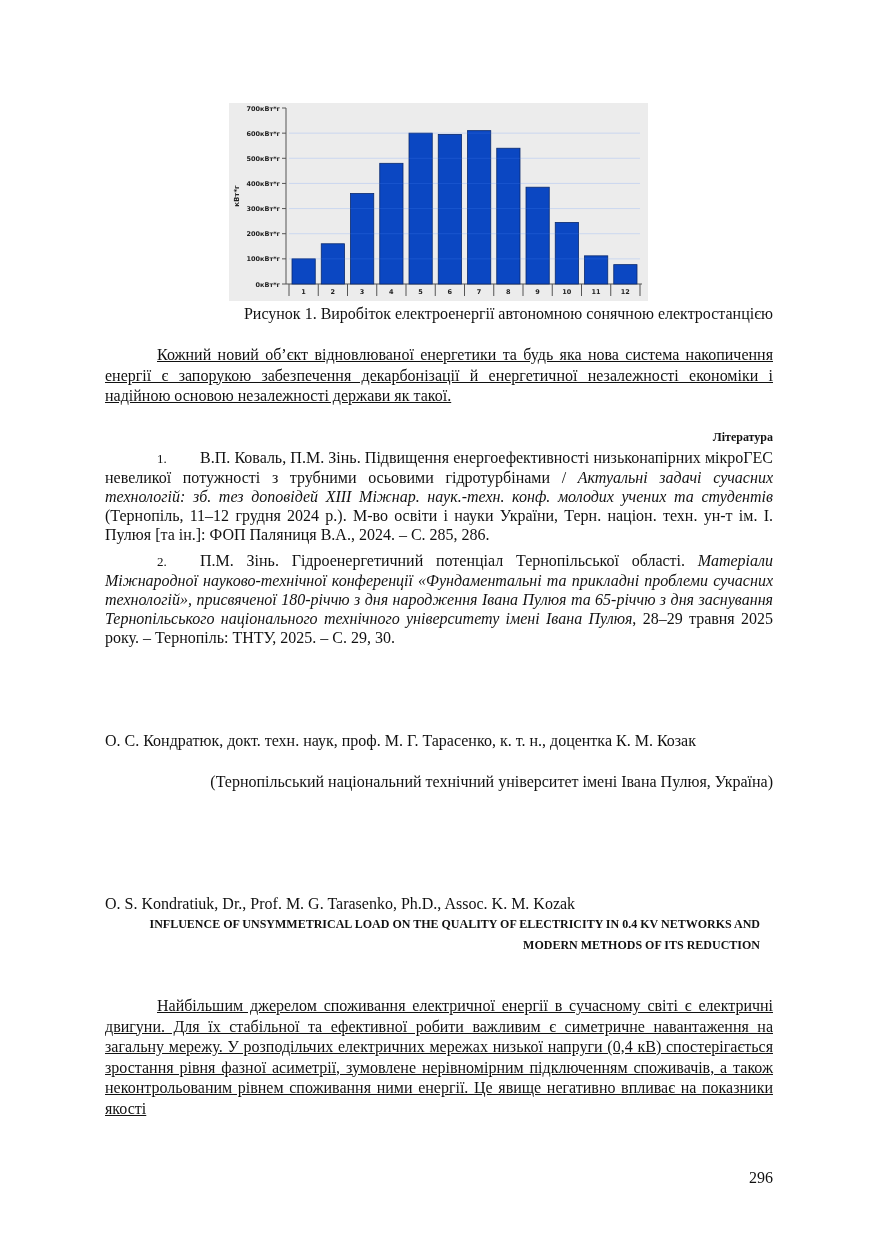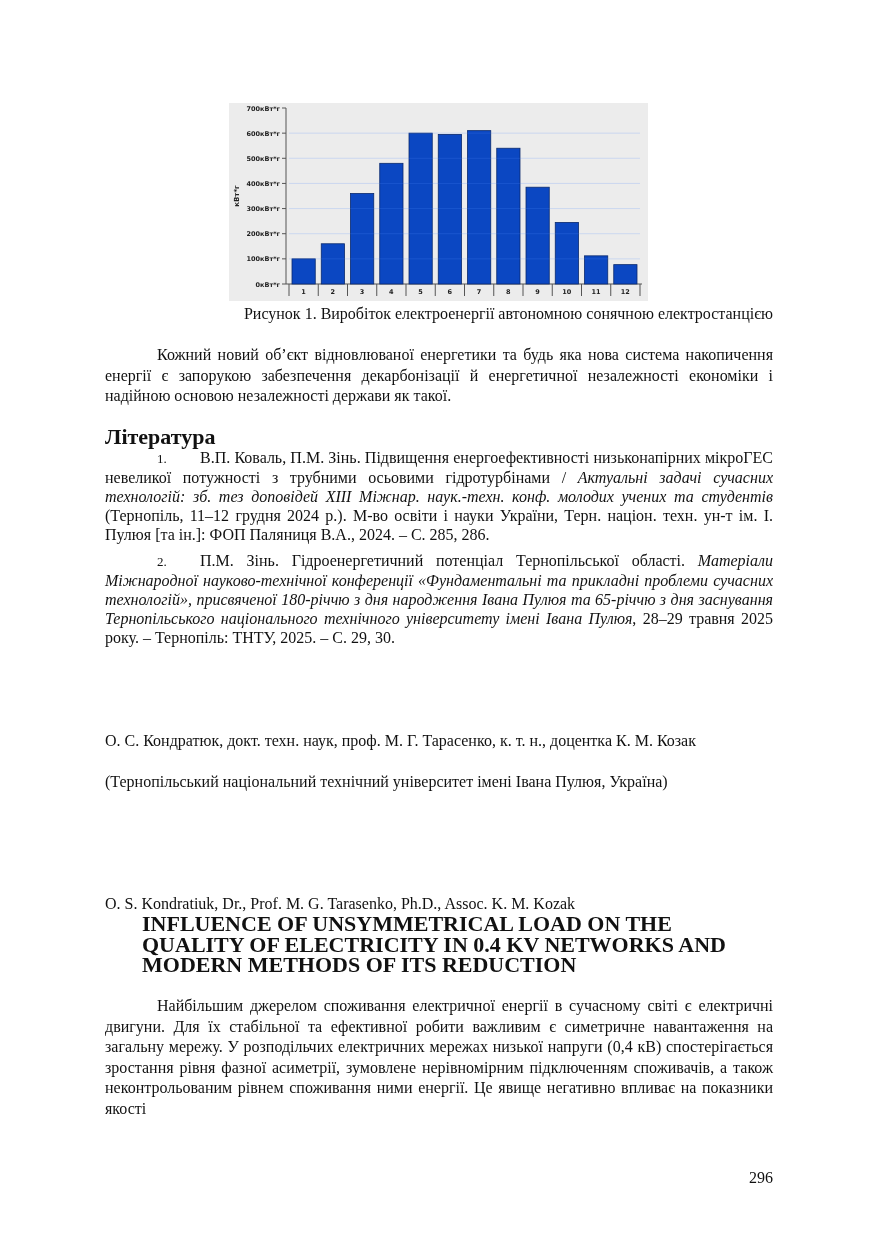--- a/index.html
+++ b/index.html
@@ -4,26 +4,26 @@
 <style>
   html, body { margin: 0; padding: 0; background: #ffffff; }
   body { width: 877px; height: 1240px; position: relative; overflow: hidden;
          font-family: "Liberation Serif", "DejaVu Serif", serif; color: #111; }
   .page { position: absolute; left: 0; top: 0; width: 877px; height: 1240px; }
   .chart-box { position: absolute; left: 229px; top: 103px; width: 419px; height: 198px; background: #ececec; }
   .chart-box svg { position: absolute; left: 0; top: 0; }
   .txt { position: absolute; left: 105px; width: 668px; font-size: 16px; line-height: 20.5px; }
   .center { text-align: right; }
   .justify { text-align: justify; text-align-last: left; }
-  .indent { text-indent: 52px; }
+  .indent { text-indent: 52px; text-decoration: underline; }
   .ref { position: absolute; left: 105px; width: 668px; font-size: 16px; line-height: 19px; text-align: justify; }
   .ref .num { display: inline-block; width: 95px; text-align: left; padding-left: 52px; box-sizing: border-box; font-size: 13px; text-indent: 0; }
   .bold { font-weight: normal; }
   i { font-style: italic; }
-  .heading { font-weight: bold; text-align: left; font-size: 22px; line-height: 20.5px; }
+  .heading { font-weight: bold; text-align: right; font-size: 12px; line-height: 20.5px; }
 </style>
 </head>
 <body>
 
 <div class="page">
 
   <div class="chart-box">
     <svg id="chart-svg" width="419" height="198" xmlns="http://www.w3.org/2000/svg">
         <line x1="57" y1="5" x2="57" y2="181" stroke="#555" stroke-width="1"></line>
         <line x1="57" y1="181" x2="413" y2="181" stroke="#555" stroke-width="1"></line>
@@ -100,21 +100,21 @@
 
   <div class="ref" style="top:448px;">
     <span class="num">1.</span><span>В.П. Коваль, П.М. Зінь. Підвищення енергоефективності низьконапірних мікроГЕС невеликої потужності з трубними осьовими гідротурбінами / </span><i>Актуальні задачі сучасних технологій: зб. тез доповідей XIII Міжнар. наук.-техн. конф. молодих учених та студентів</i><span> (Тернопіль, 11–12 грудня 2024 р.). М-во освіти і науки України, Терн. націон. техн. ун-т ім. І. Пулюя [та ін.]: ФОП Паляниця В.А., 2024. – С. 285, 286.</span>
   </div>
 
   <div class="ref" style="top:551px;">
     <span class="num">2.</span><span>П.М. Зінь. Гідроенергетичний потенціал Тернопільської області. </span><i>Матеріали Міжнародної науково-технічної конференції «Фундаментальні та прикладні проблеми сучасних технологій», присвяченої 180-річчю з дня народження Івана Пулюя та 65-річчю з дня заснування Тернопільського національного технічного університету імені Івана Пулюя</i><span>, 28–29 травня 2025 року. –  Тернопіль: ТНТУ, 2025. – С. 29, 30.</span>
   </div>
 
   <div class="txt bold" style="top:731px;">О. С. Кондратюк, докт. техн. наук, проф. М. Г. Тарасенко, к. т. н., доцентка К. М. Козак</div>
-  <div class="txt" style="top:772px;">(Тернопільський національний технічний університет імені Івана Пулюя, Україна)</div>
+  <div class="txt" style="top:772px;text-align:right;">(Тернопільський національний технічний університет імені Івана Пулюя, Україна)</div>
 
 
   <div class="txt bold" style="top:894px;">O. S. Kondratiuk, Dr., Prof. M. G. Tarasenko, Ph.D., Assoc. K. M. Kozak</div>
   <div class="txt heading" style="top:914px; left:142px; width:618px;">INFLUENCE OF UNSYMMETRICAL LOAD ON THE QUALITY OF ELECTRICITY IN 0.4 KV NETWORKS AND MODERN METHODS OF ITS REDUCTION</div>
 
   <div class="txt justify indent" style="top:996px;">Найбільшим джерелом споживання електричної енергії в сучасному світі є електричні двигуни. Для їх стабільної та ефективної робити важливим є симетричне навантаження на загальну мережу. У розподільчих електричних мережах низької напруги (0,4 кВ) спостерігається зростання рівня фазної асиметрії, зумовлене нерівномірним підключенням споживачів, а також неконтрольованим рівнем споживання ними енергії. Це явище негативно впливає на показники якості</div>
 
   <div class="txt center" style="top:1168px;">296</div>
 </div>
 

